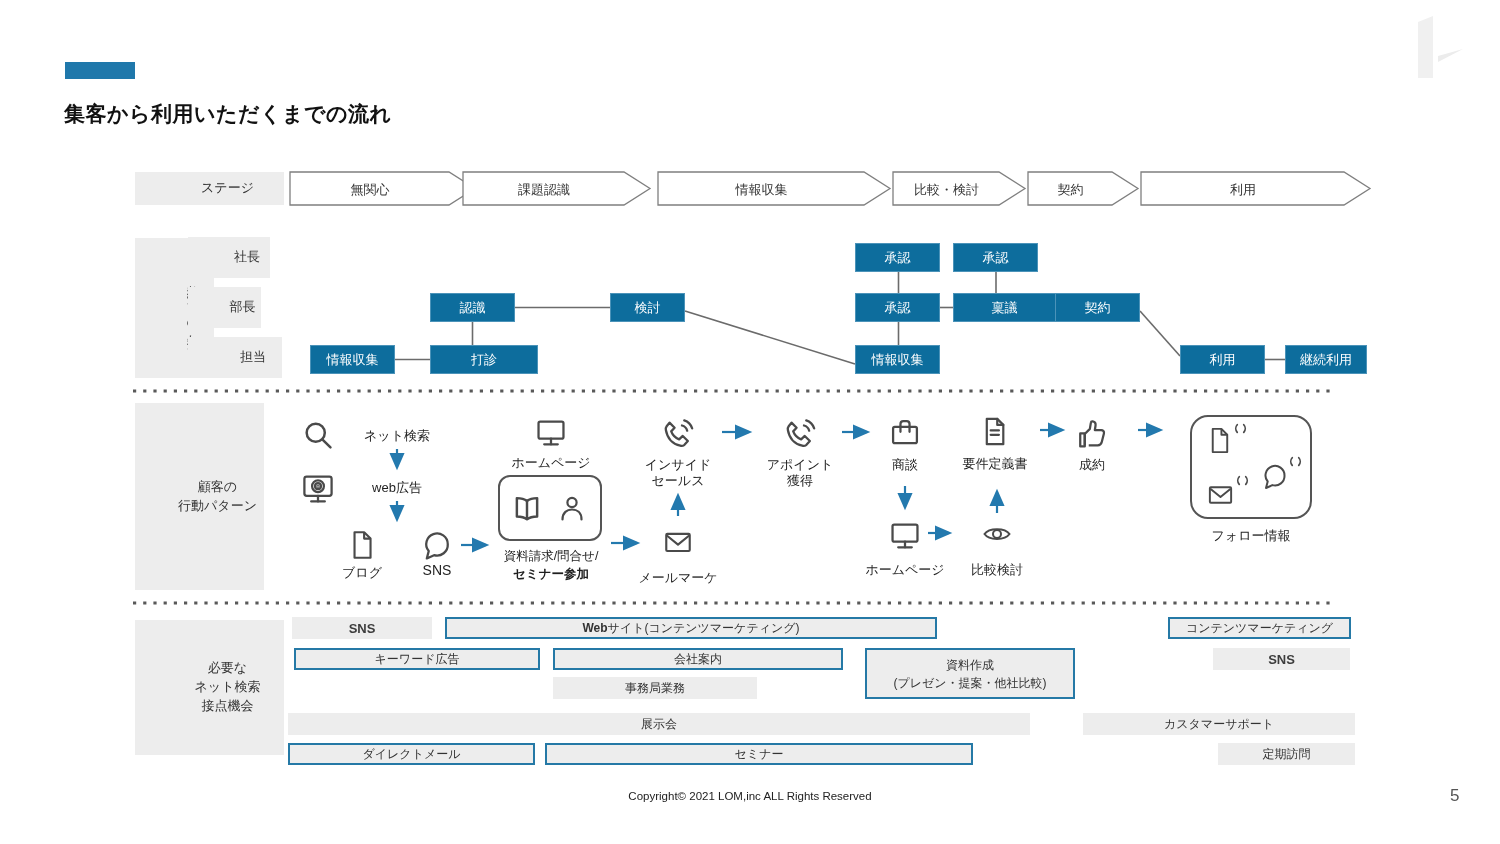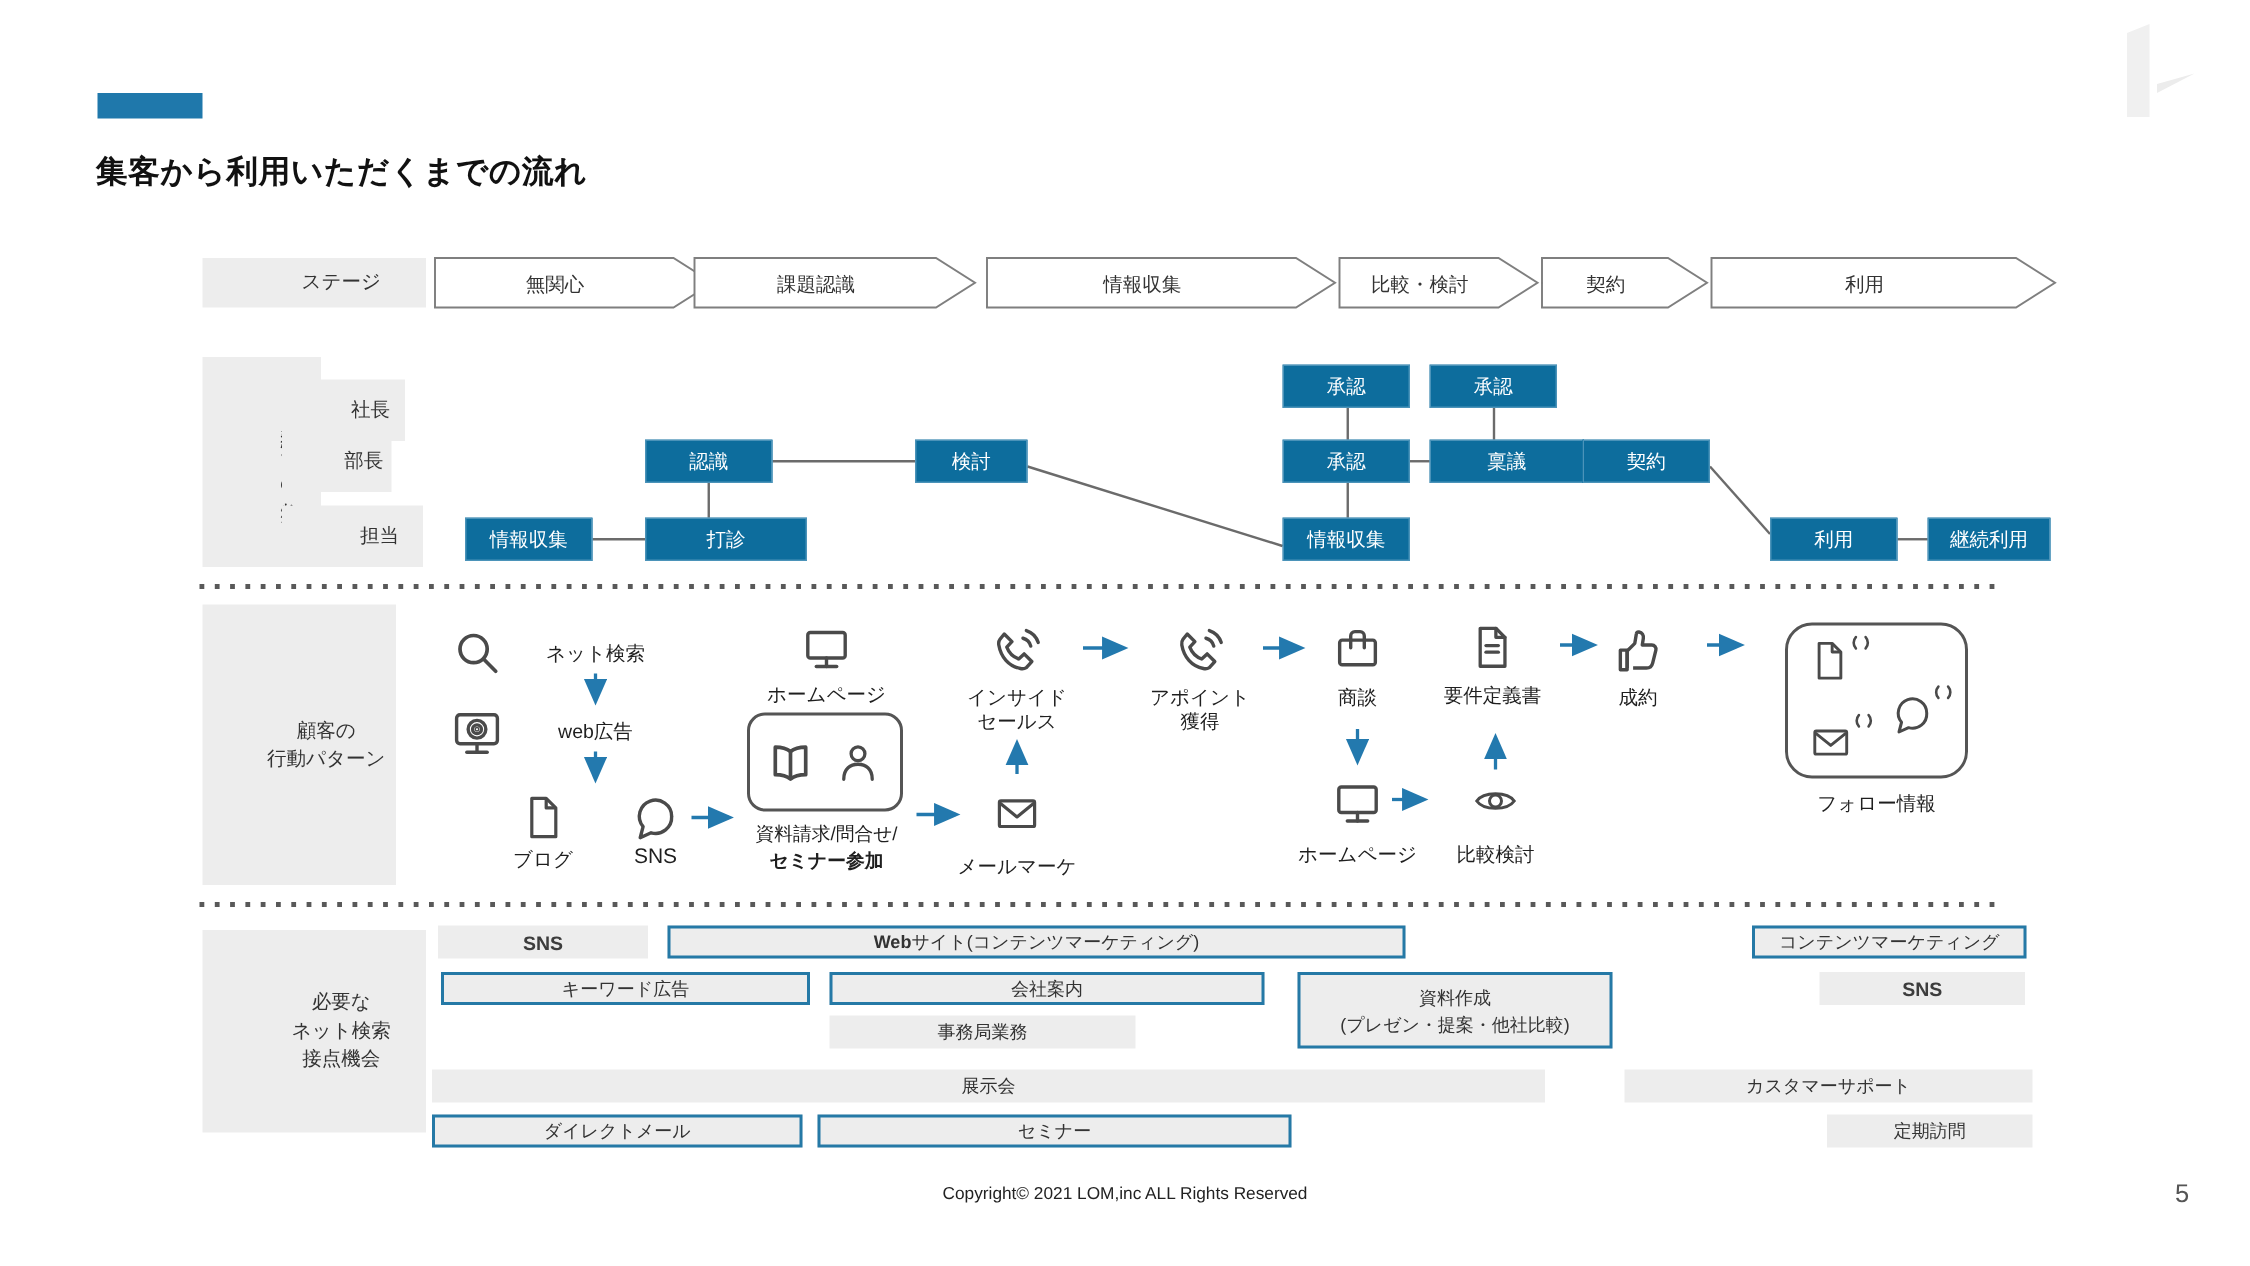--- a/index.html
+++ b/index.html
@@ -161,21 +161,21 @@
 
   <div class="abs graybox" style="left:135px;top:172px;width:113px;height:33px;">ステージ</div>
   <div class="abs stage-lbl" style="left:290px;top:181px;width:160px;">無関心</div>
   <div class="abs stage-lbl" style="left:463px;top:181px;width:162px;">課題認識</div>
   <div class="abs stage-lbl" style="left:658px;top:181px;width:207px;">情報収集</div>
   <div class="abs stage-lbl" style="left:893px;top:181px;width:107px;">比較・検討</div>
   <div class="abs stage-lbl" style="left:1028px;top:181px;width:85px;">契約</div>
   <div class="abs stage-lbl" style="left:1141px;top:181px;width:204px;">利用</div>
 
   <div class="abs graybox vtext" style="left:135px;top:238px;width:43px;height:140px;">契約までの流れ</div>
-  <div class="abs graybox" style="left:188px;top:237px;width:46px;height:41px;margin-top:16px;">社長</div>
+  <div class="abs graybox" style="left:188px;top:237px;width:46px;height:41px;">社長</div>
   <div class="abs graybox" style="left:188px;top:287px;width:37px;height:41px;">部長</div>
   <div class="abs graybox" style="left:188px;top:337px;width:58px;height:41px;">担当</div>
 
   <div class="abs bluebox" style="left:310px;top:345px;width:85px;height:29px;">情報収集</div>
   <div class="abs bluebox" style="left:430px;top:345px;width:108px;height:29px;">打診</div>
   <div class="abs bluebox" style="left:430px;top:293px;width:85px;height:29px;">認識</div>
   <div class="abs bluebox" style="left:610px;top:293px;width:75px;height:29px;">検討</div>
   <div class="abs bluebox" style="left:855px;top:243px;width:85px;height:29px;">承認</div>
   <div class="abs bluebox" style="left:953px;top:243px;width:85px;height:29px;">承認</div>
   <div class="abs bluebox" style="left:855px;top:293px;width:85px;height:29px;">承認</div>
@@ -340,19 +340,19 @@
     <span>(プレゼン・提案・他社比較)</span>
   </div>
   <div class="abs bar bar-bold" style="left:1213px;top:648px;width:137px;">SNS</div>
 
   <div class="abs bar" style="left:553px;top:677px;width:204px;">事務局業務</div>
 
   <div class="abs bar" style="left:288px;top:713px;width:742px;">展示会</div>
   <div class="abs bar" style="left:1083px;top:713px;width:272px;">カスタマーサポート</div>
 
   <div class="abs bar bar-b" style="left:288px;top:743px;width:247px;">ダイレクトメール</div>
-  <div class="abs bar bar-b" style="left:545px;top:743px;width:316px;">セミナー</div>
+  <div class="abs bar bar-b" style="left:545px;top:743px;width:428px;">セミナー</div>
   <div class="abs bar" style="left:1218px;top:743px;width:137px;">定期訪問</div>
 
   <div class="abs footer" style="left:0;right:0;top:790px;">Copyright© 2021 LOM,inc ALL Rights Reserved</div>
   <div class="abs pagenum" style="left:1450px;top:786px;">5</div>
 
 </div>
 
 </body></html>

